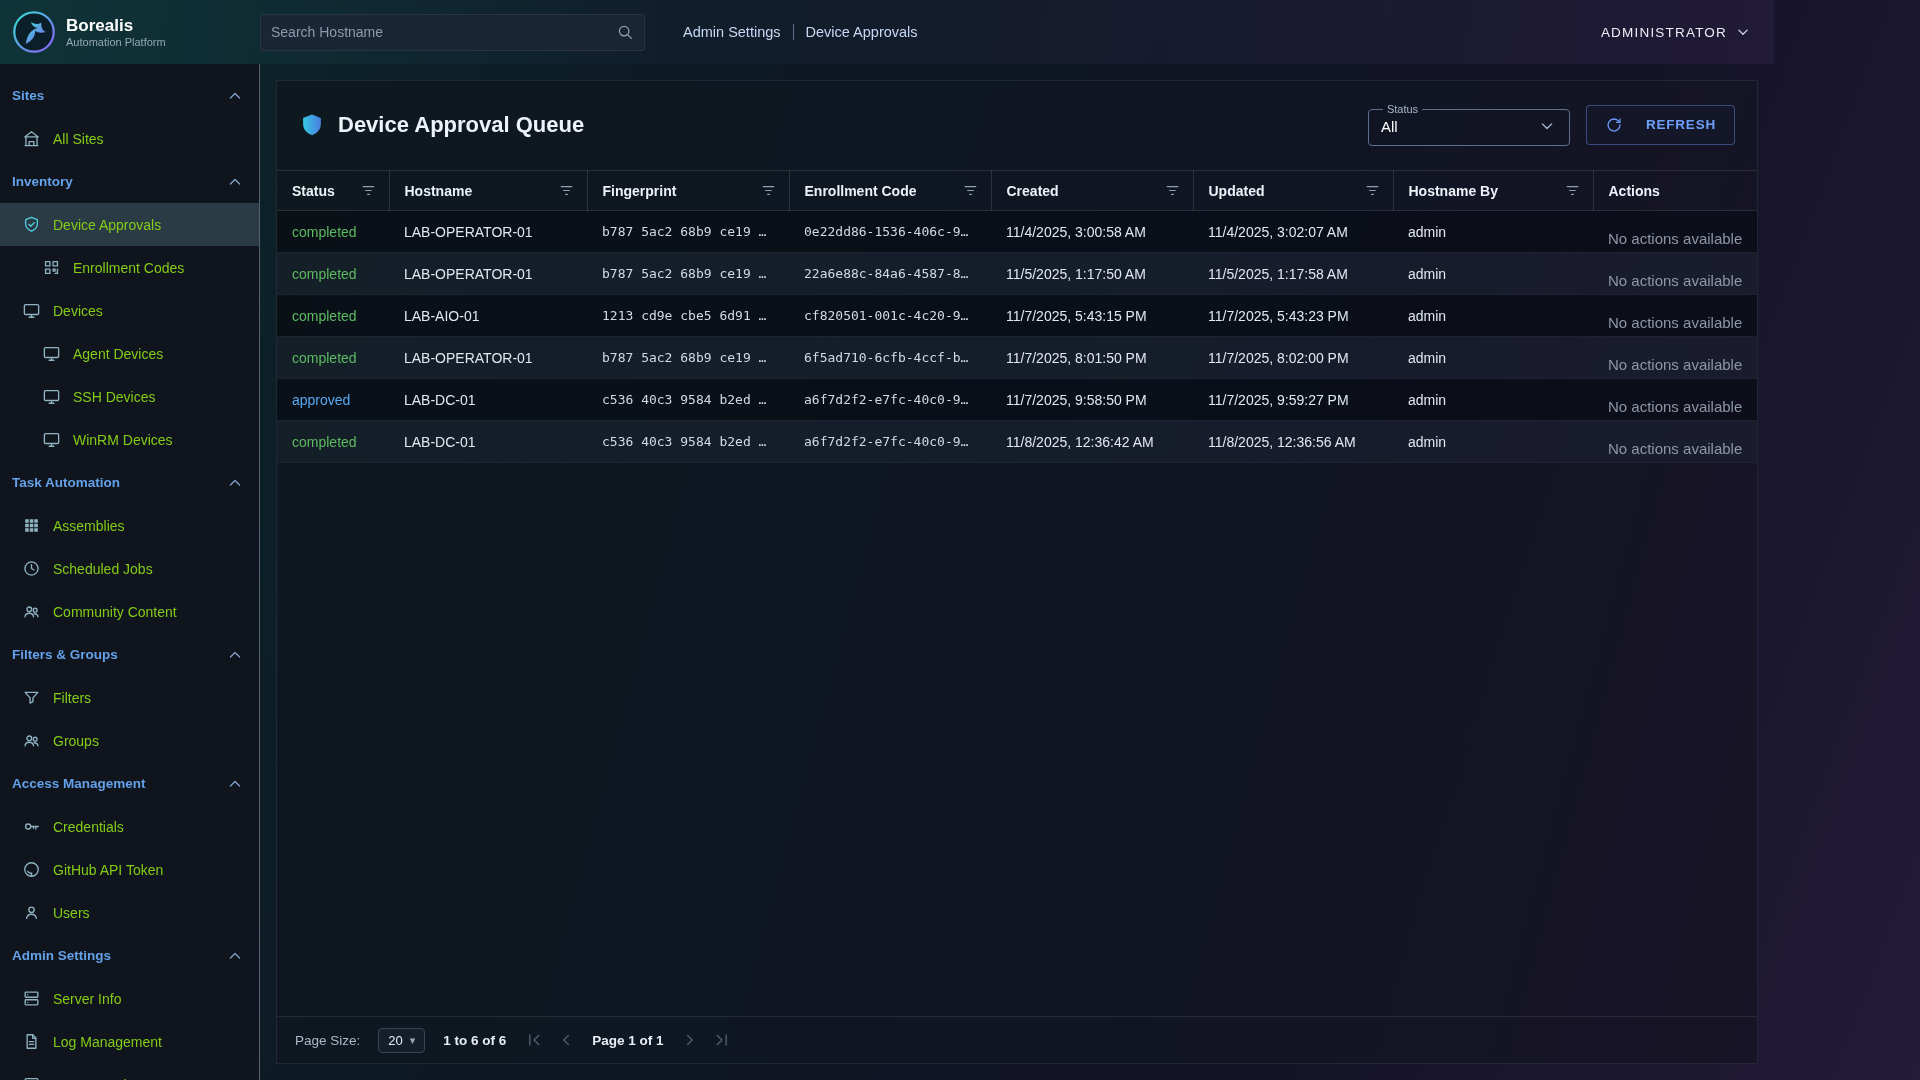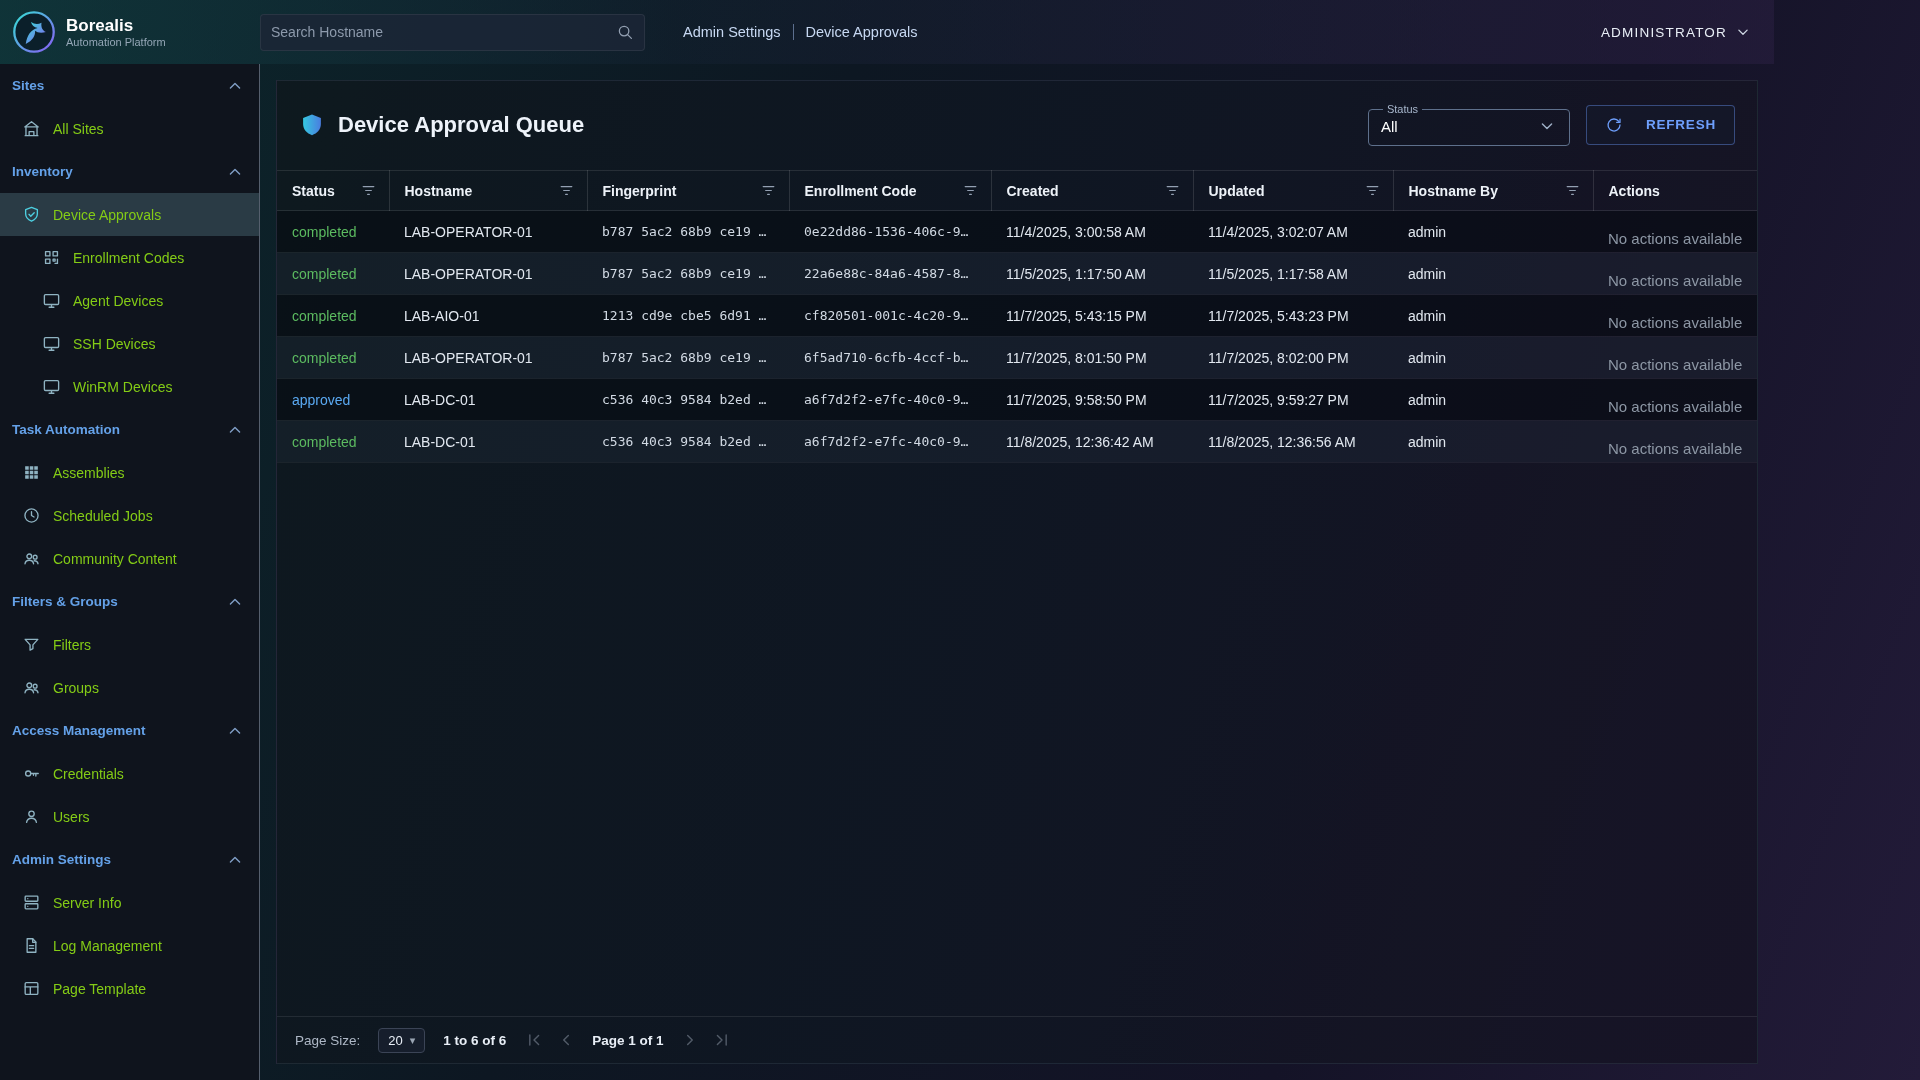--- a/index.html
+++ b/index.html
@@ -33,21 +33,21 @@
   .search-box input::placeholder{color:#8d9aac}
   .search-box .icon{width:18px;height:18px;color:#93a0b2;cursor:pointer}
   .breadcrumb{display:flex;align-items:center;gap:12px;margin-left:38px;font-size:14.5px;color:#c7d8f2}
   .crumb{cursor:pointer}
   .crumb-sep{width:1px;height:16px;background:#5c6f8e}
   .user-menu{margin-left:auto;margin-right:22px;display:flex;align-items:center;gap:7px;
     font-size:13.5px;letter-spacing:1.2px;color:#e8eef6;font-weight:500;cursor:pointer}
   .user-menu .icon{width:18px;height:18px;color:#cfd8e4}
 
   
-  aside{background:#0f141d;border-right:1px solid #555f6d;padding-top:0;overflow:hidden}
+  aside{background:#0f141d;border-right:1px solid #555f6d;padding-top:10px;overflow:hidden}
   .sb-section{display:flex;align-items:center;justify-content:space-between;height:43px;
     padding:0 14px 0 12px;font-size:13.5px;font-weight:bold;color:var(--section-blue);cursor:pointer}
   .sb-section .icon{width:20px;height:20px;color:#7f9dc4}
   .sb-item{display:flex;align-items:center;gap:12px;height:43px;padding:0 12px 0 22px;
     font-size:14px;color:#84cc16;cursor:pointer}
   .sb-item .icon{width:19px;height:19px;color:#8fb3c2;flex:none}
   .sb-item.indent{padding-left:42px}
   .sb-item.selected{background:rgba(96,141,153,.33)}
   .sb-item.selected .icon{color:#4dd0e1}
 
@@ -190,20 +190,29 @@
         <span class="sb-label">Device Approvals</span>
       </div>
       <div class="sb-item indent">
         <span class="icon">
           <svg viewBox="0 0 24 24" fill="none" stroke="currentColor" stroke-width="1.7" stroke-linecap="round" stroke-linejoin="round">
             <path d="M4.5 4.5h5.5v5.5H4.5zM14 4.5h5.5v5.5H14zM4.5 14h5.5v5.5H4.5zM14 14h2.5v2.5H14zM19.5 14v5.5h-3"></path>
           </svg>
         </span>
         <span class="sb-label">Enrollment Codes</span>
       </div>
+      <div class="sb-item">
+        <span class="icon">
+          <svg viewBox="0 0 24 24" fill="none" stroke="currentColor" stroke-width="1.7" stroke-linecap="round" stroke-linejoin="round">
+            <rect x="3" y="4.5" width="18" height="12.5" rx="1.5"></rect>
+            <path d="M9 20.5h6M12 17.2v3.3"></path>
+          </svg>
+        </span>
+        <span class="sb-label">Devices</span>
+      </div>
       <div class="sb-item indent">
         <span class="icon">
           <svg viewBox="0 0 24 24" fill="none" stroke="currentColor" stroke-width="1.7" stroke-linecap="round" stroke-linejoin="round">
             <rect x="3" y="4.5" width="18" height="12.5" rx="1.5"></rect>
             <path d="M9 20.5h6M12 17.2v3.3"></path>
           </svg>
         </span>
         <span class="sb-label">Agent Devices</span>
       </div>
       <div class="sb-item indent">
@@ -294,20 +303,29 @@
         </span>
       </div>
       <div class="sb-item">
         <span class="icon">
           <svg viewBox="0 0 24 24" fill="none" stroke="currentColor" stroke-width="1.7" stroke-linecap="round" stroke-linejoin="round">
             <circle cx="7.8" cy="12" r="3.2"></circle>
             <path d="M11 12h9.5M17.5 12v3.2M14.5 12v2.2"></path>
           </svg>
         </span>
         <span class="sb-label">Credentials</span>
+      </div>
+      <div class="sb-item">
+        <span class="icon">
+          <svg viewBox="0 0 24 24" fill="none" stroke="currentColor" stroke-width="1.7" stroke-linecap="round" stroke-linejoin="round">
+            <circle cx="12" cy="12" r="8.5"></circle>
+            <path d="M12 20.5c0-1.8 0-3 .2-3.8-2.7.3-4.4-.8-4.9-2.4"></path>
+          </svg>
+        </span>
+        <span class="sb-label">GitHub API Token</span>
       </div>
       <div class="sb-item">
         <span class="icon">
           <svg viewBox="0 0 24 24" fill="none" stroke="currentColor" stroke-width="1.7" stroke-linecap="round" stroke-linejoin="round">
             <circle cx="12" cy="8.6" r="3.4"></circle>
             <path d="M5.8 19.4c.5-3.4 3.1-5.2 6.2-5.2s5.7 1.8 6.2 5.2"></path>
           </svg>
         </span>
         <span class="sb-label">Users</span>
       </div>

